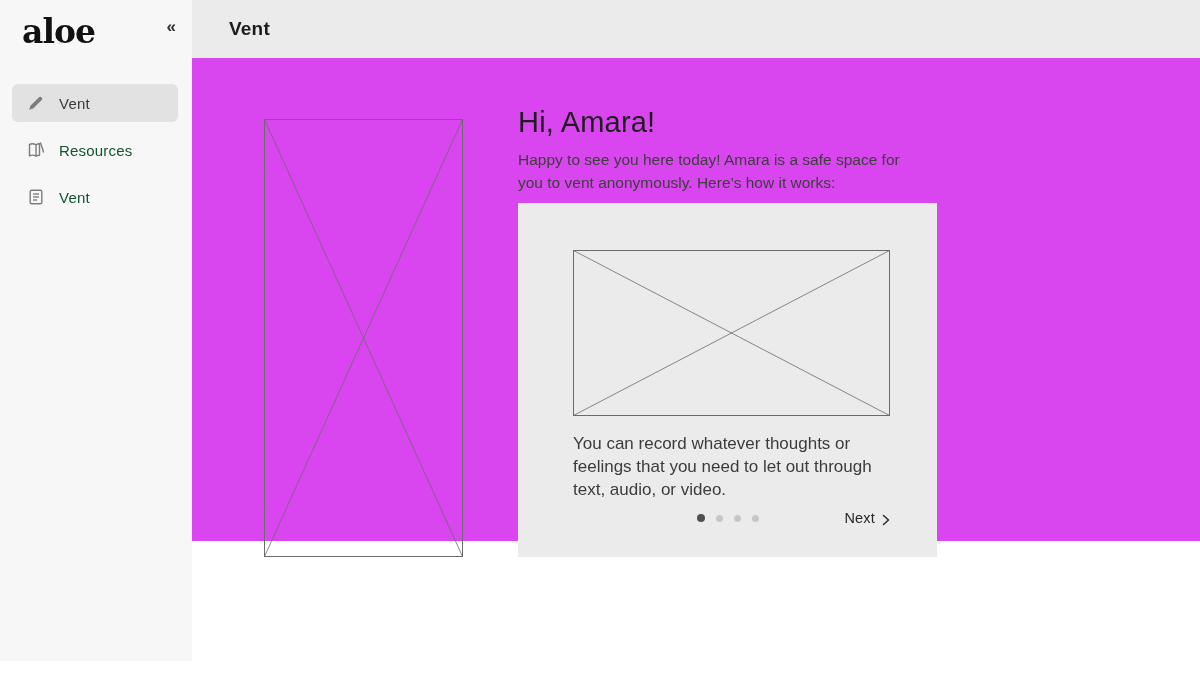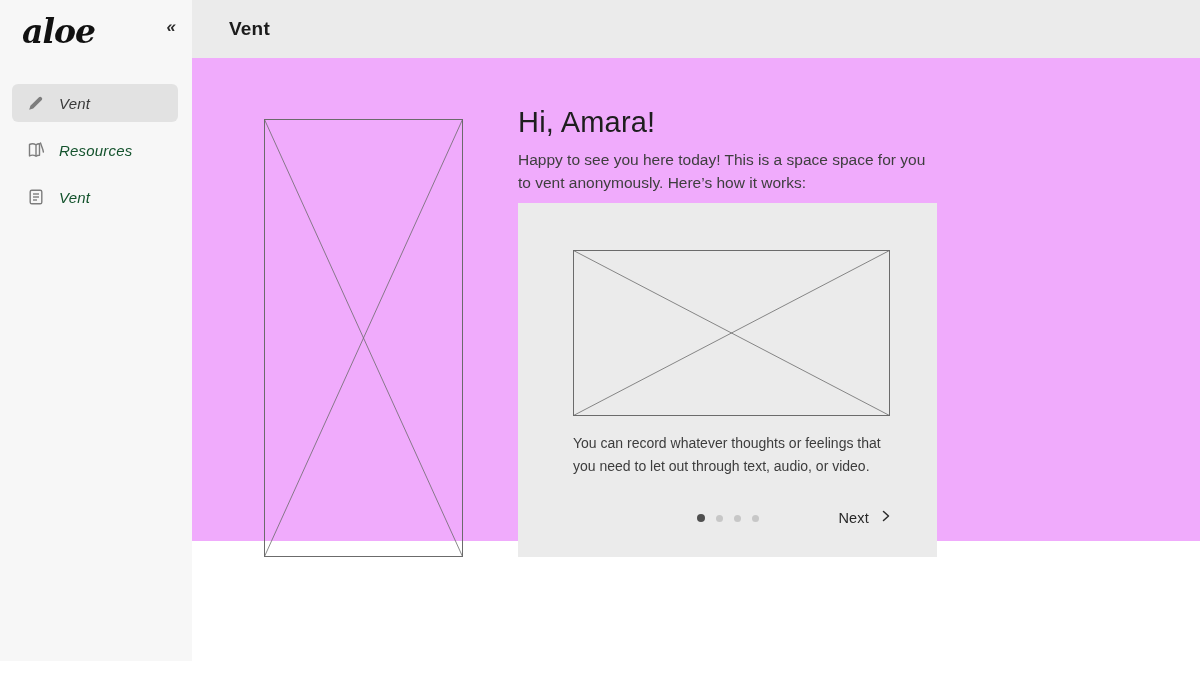--- a/index.html
+++ b/index.html
@@ -12,21 +12,20 @@
     color: #1f1f1f;
   }
 
   
   .sidebar {
     position: absolute;
     left: 0; top: 0;
     width: 192px; height: 661px;
     background: #f7f7f7;
     z-index: 2;
-    font-style: italic;
   }
   .sidebar-header {
     position: relative;
     height: 58px;
   }
   .logo {
     position: absolute;
     left: 22px; top: 12px;
     font-family: "DejaVu Serif", serif;
     font-weight: 700;
@@ -90,21 +89,21 @@
     font-weight: 700;
     color: #1c1c1c;
     letter-spacing: 0.2px;
   }
 
   
   .main {
     position: absolute;
     left: 192px; top: 58px;
     width: 1008px; height: 483px;
-    background: #f0abfc;
+    background: #d946ef;
   }
   .hero-placeholder {
     position: absolute;
     left: 72px; top: 61px;
     width: 199px; height: 438px;
   }
   .greeting {
     position: absolute;
     left: 326px; top: 48px;
     font-size: 29px;
@@ -130,21 +129,21 @@
   }
   .card-placeholder {
     position: absolute;
     left: 55px; top: 47px;
     width: 317px; height: 166px;
   }
   .slide-text {
     position: absolute;
     left: 55px; top: 229px;
     width: 322px;
-    font-size: 14px;
+    font-size: 17px;
     line-height: 23px;
     color: #3c3c3c;
   }
   .card-footer {
     position: absolute;
     left: 0; bottom: 30px;
     width: 100%;
     height: 18px;
   }
   .dots {
@@ -160,22 +159,22 @@
     border-radius: 50%;
     background: #c7c7c7;
     cursor: pointer;
   }
   .dot.active { background: #4f4f4f; width: 8px; height: 8px; }
   .next-link {
     position: absolute;
     right: 46px; top: 50%;
     transform: translateY(-50%);
     display: flex;
-    align-items: flex-start;
-    gap: 12px;
+    align-items: flex-end;
+    gap: 6px;
     cursor: pointer;
   }
   .next-label {
     font-size: 14.5px;
     font-weight: 500;
     color: #272727;
     letter-spacing: 0.2px;
   }
   .next-chevron { display: flex; align-items: center; }
 
@@ -236,21 +235,21 @@
   <div class="hero-placeholder">
     <svg width="199" height="438" viewBox="0 0 199 438">
       <rect x="0.5" y="0.5" width="198" height="437" fill="none" stroke="#6b6b6b" stroke-width="1"></rect>
       <line x1="0.5" y1="0.5" x2="198.5" y2="437.5" stroke="#6b6b6b" stroke-width="0.8"></line>
       <line x1="198.5" y1="0.5" x2="0.5" y2="437.5" stroke="#6b6b6b" stroke-width="0.8"></line>
     </svg>
   </div>
 
   <h1 class="greeting">Hi, Amara!</h1>
 
-  <p class="intro">Happy to see you here today! This is a space space for you to vent anonymously. Here’s how it works:</p>
+  <p class="intro">Happy to see you here today! Amara is a safe space for you to vent anonymously. Here’s how it works:</p>
 
   <section class="carousel-card">
     <div class="card-placeholder">
       <svg width="317" height="166" viewBox="0 0 317 166">
         <rect x="0.5" y="0.5" width="316" height="165" fill="none" stroke="#6b6b6b" stroke-width="1"></rect>
         <line x1="0.5" y1="0.5" x2="316.5" y2="165.5" stroke="#6b6b6b" stroke-width="0.8"></line>
         <line x1="316.5" y1="0.5" x2="0.5" y2="165.5" stroke="#6b6b6b" stroke-width="0.8"></line>
       </svg>
     </div>
 

